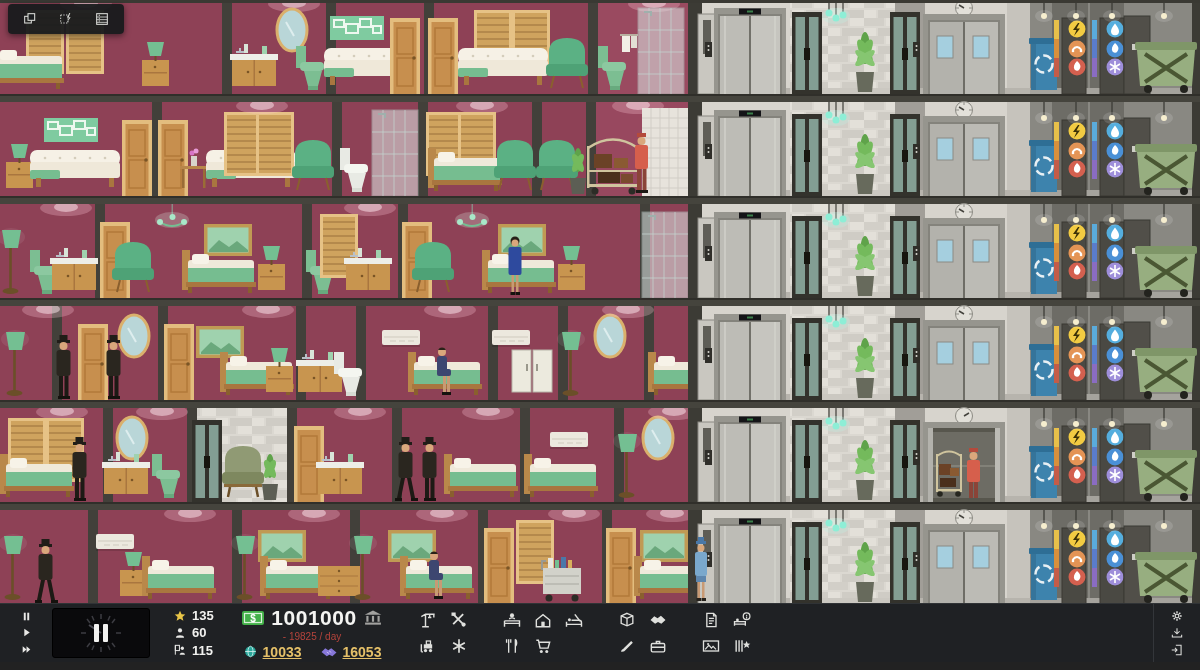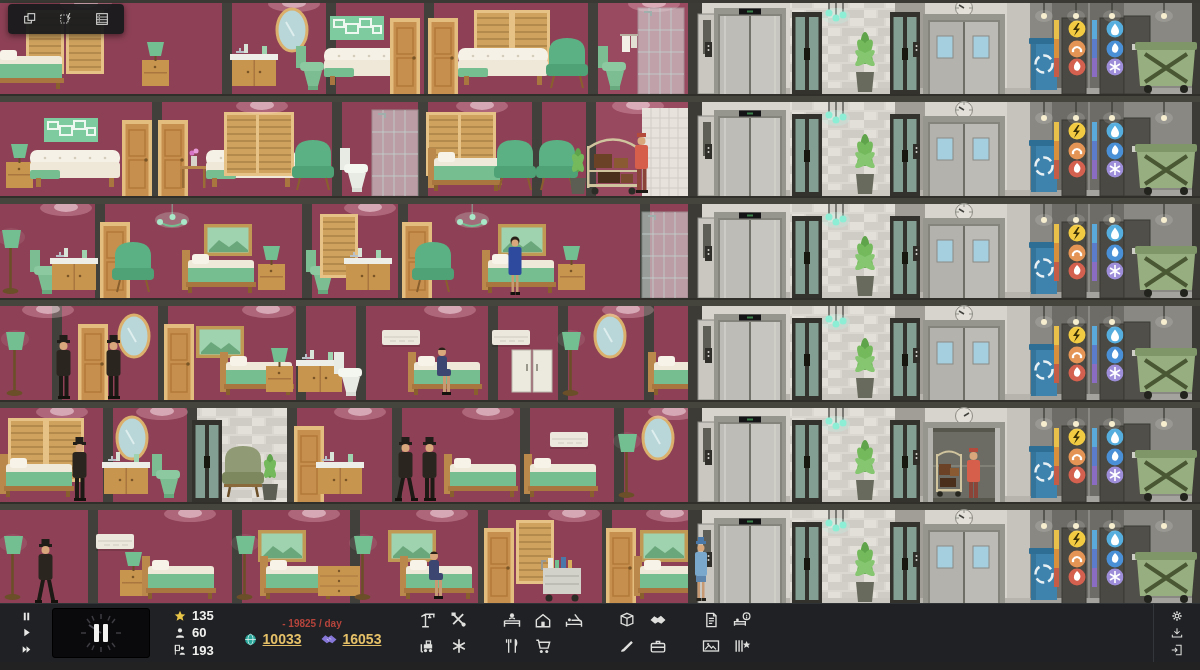--- a/index.html
+++ b/index.html
@@ -18,21 +18,21 @@
   .playcol{width:52px;display:flex;flex-direction:column;align-items:center;justify-content:space-around;padding:4px 0;}
   .playcol button{background:none;border:none;padding:0;line-height:0;cursor:pointer;}
   .clockbox{width:96px;height:48px;align-self:center;background:#0a0a0c;border:1px solid #000;
             border-radius:3px;position:relative;flex:none;}
   .statcol{width:66px;margin-left:10px;display:flex;flex-direction:column;justify-content:space-around;padding:3px 0;}
   .stat{display:flex;align-items:center;gap:5px;justify-content:flex-end;padding-right:6px;}
   .stat .v{font-size:13px;font-weight:bold;min-width:28px;text-align:left;}
   .moneycol{width:172px;display:flex;flex-direction:column;justify-content:center;align-items:center;gap:1px;}
   .mrow1{display:flex;align-items:center;gap:6px;}
   .balance{font-size:21px;font-weight:bold;letter-spacing:.5px;color:#f4f4f2;}
-  .daily{font-size:10px;font-weight:bold;}
+  .daily{font-size:10px;font-weight:normal;}
   .mrow3{display:flex;align-items:center;gap:5px;font-size:14px;font-weight:bold;}
   .mrow3 .gap{width:8px;}
   .toolbar{display:flex;align-items:stretch;margin-left:14px;}
   .tgroup{display:flex;}
   .tgroup + .tgroup{margin-left:22px;}
   .tcol{width:31px;display:flex;flex-direction:column;justify-content:space-around;align-items:center;padding:3px 0;}
   .tcol button{background:none;border:none;padding:1px;line-height:0;cursor:pointer;border-radius:3px;}
   .tcol .empty{width:20px;height:20px;}
   .spacer{flex:1;}
   .syscol{width:46px;border-left:1px solid #33363a;display:flex;flex-direction:column;
@@ -1026,24 +1026,33 @@
         <div class="stat">
           <svg width="14" height="14" viewBox="0 0 24 24">
             <use href="#i-person"></use>
           </svg>
           <span class="v">60</span>
         </div>
         <div class="stat">
           <svg width="14" height="14" viewBox="0 0 24 24">
             <use href="#i-worker"></use>
           </svg>
-          <span class="v">193</span>
+          <span class="v">115</span>
         </div>
       </div>
   <div class="moneycol">
+    <div class="mrow1">
+      <svg width="24" height="24" viewBox="0 0 24 24">
+            <use href="#i-money-bill"></use>
+          </svg>
+      <span class="balance">1001000</span>
+      <svg width="20" height="20" viewBox="0 0 24 24">
+            <use href="#i-bank"></use>
+          </svg>
+    </div>
     <div class="daily" style="color:#b5443c">- 19825 / day</div>
     <div class="mrow3">
       <svg width="15" height="15" viewBox="0 0 24 24">
             <use href="#i-influence-globe"></use>
           </svg>
       <span class="gold">10033</span>
       <span class="gap"></span>
       <svg width="18" height="18" viewBox="0 0 24 24">
             <use href="#i-favors-handshake"></use>
           </svg>

